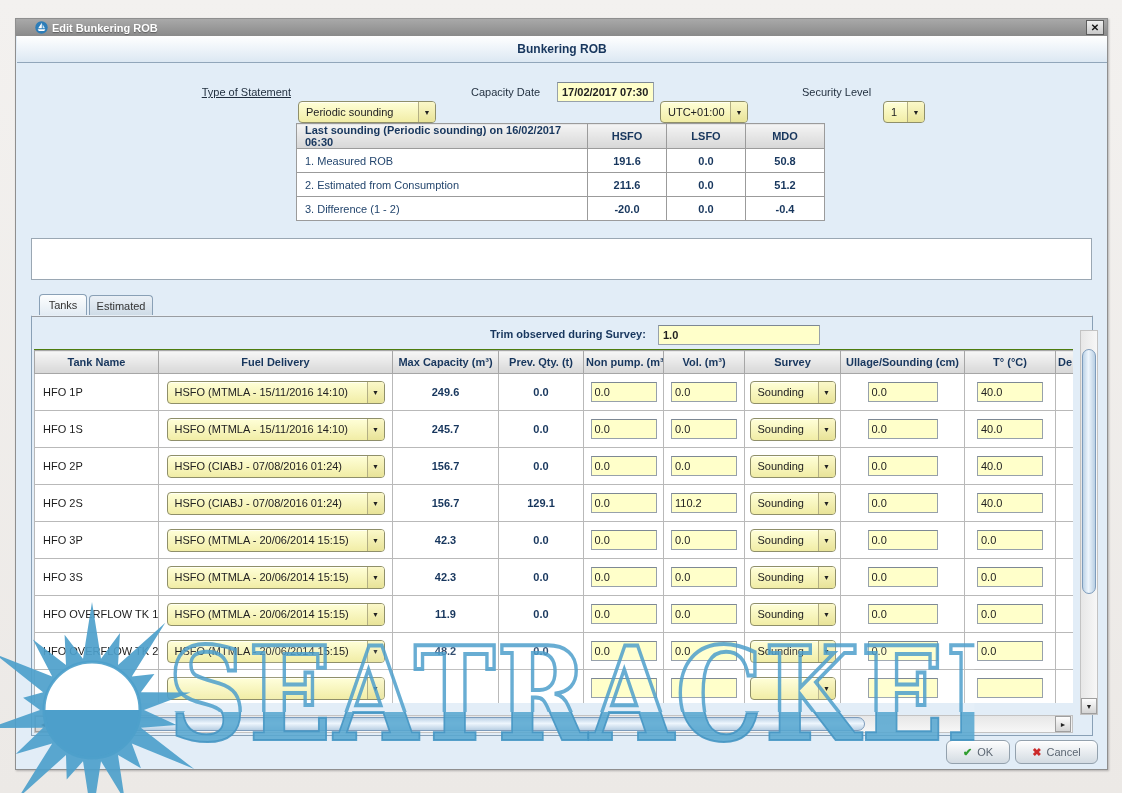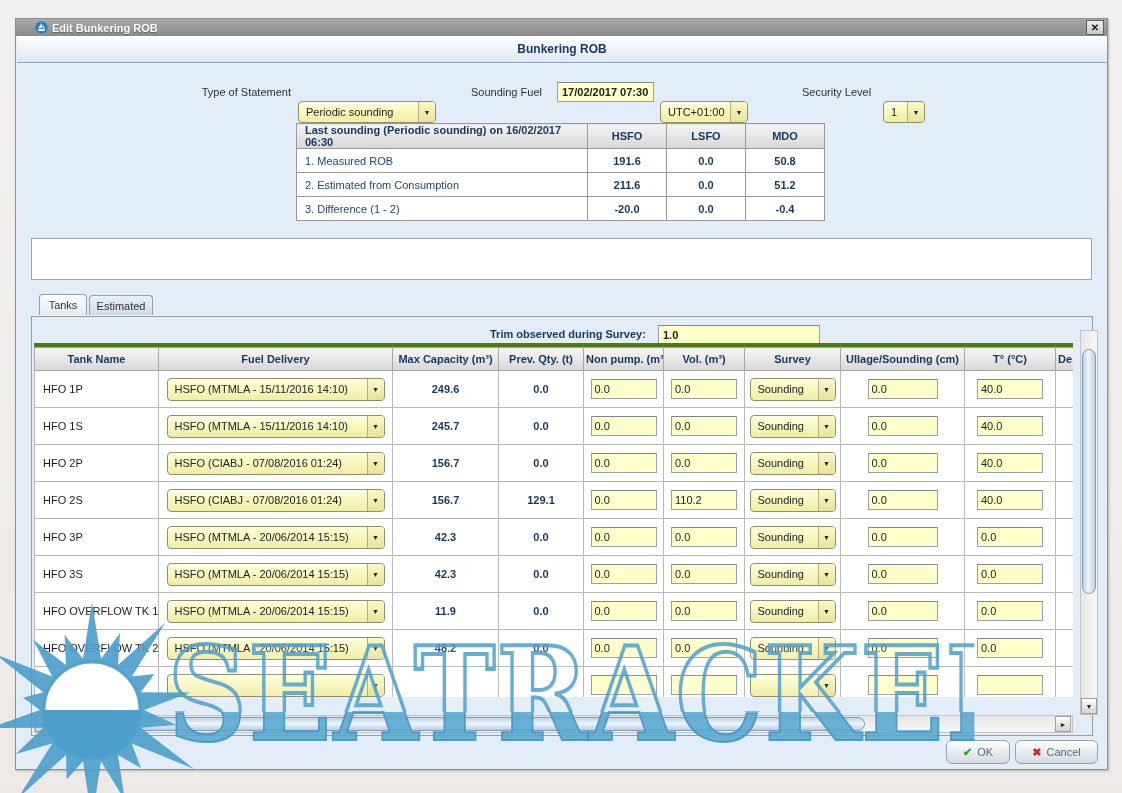--- a/index.html
+++ b/index.html
@@ -49,22 +49,22 @@
   .comment{position:absolute;left:15px;top:219px;width:1061px;height:42px;background:#fff;
     border:1px solid #9aa7b3;resize:none;font-family:"Liberation Sans",sans-serif;font-size:11px;}
   
   .tab{position:absolute;height:21px;border:1px solid #89a0b6;border-bottom:none;border-radius:4px 4px 0 0;
     display:flex;align-items:center;justify-content:center;font-size:11px;color:#333;padding:0 9px;}
   .tab.active{top:275px;background:linear-gradient(#fdfefe,#e2ebf3);z-index:3;font-weight:normal;}
   .tab.inactive{top:276px;background:linear-gradient(#eaf0f6,#cfdce7);z-index:1;height:20px;}
   .panel{position:absolute;left:15px;top:296px;width:1062px;height:421px;
     background:var(--body-blue);border:1px solid #89a0b6;border-top:2px ridge #e8eff6;z-index:2;}
   
-  .tview{position:absolute;left:2px;top:26px;width:1039px;height:354px;overflow:hidden;
-    background:#fff;border-top:4px solid #4d7c0f;}
+  .tview{position:absolute;left:2px;top:32px;width:1039px;height:354px;overflow:hidden;
+    background:#fff;border-top:1px solid #4d7c0f;}
   table.tank{border-collapse:collapse;table-layout:fixed;width:1039px;}
   .tank th{height:23px;background:linear-gradient(#f6f6f6,#d7d7d7);border:1px solid var(--grid);
     font-size:11px;font-weight:bold;color:var(--navy);overflow:hidden;white-space:nowrap;padding:0 2px;}
   .tank td{border:1px solid #b9b9b9;border-top:1px solid #c8c8c8;height:37px;font-size:11px;color:#1c1c1c;
     overflow:hidden;white-space:nowrap;background:#fff;}
   .tank tr.section td{height:21px;background:linear-gradient(#e4e4e4,#cccccc);
     font-weight:bold;color:var(--navy);padding-left:6px;border:1px solid var(--grid);}
   .tank .c-name{padding-left:8px;}
   .tank .c-num{text-align:center;font-weight:bold;color:var(--navy);}
   .tank td .combo{margin:0 auto;width:218px;height:23px;}
@@ -115,26 +115,26 @@
       <span class="title-text">Edit Bunkering ROB</span>
       <div class="close-btn">
           <span>✕</span>
         </div>
     </div>
 
     <div class="hdrbar">
       <span>Bunkering ROB</span>
     </div>
 
-    <span class="lbl" style="left:180px;top:67px;width:95px;text-align:right;">Type of Statement</span>
+    <span class="lbl" style="left:180px;top:67px;width:95px;text-align:right;text-decoration:underline;">Type of Statement</span>
     <div class="combo" style="position:absolute;left:282px;top:62px;width:138px;">
       <span class="ct">Periodic sounding</span>
       <span class="ca">▼</span>
     </div>
-    <span class="lbl" style="left:455px;top:67px;">Sounding Fuel</span>
+    <span class="lbl" style="left:455px;top:67px;">Capacity Date</span>
     <input class="tfield" style="position: absolute; left: 541px; top: 63px; width: 97px;" value="17/02/2017 07:30">
     <div class="combo" style="position:absolute;left:644px;top:62px;width:88px;">
       <span class="ct">UTC+01:00</span>
       <span class="ca">▼</span>
     </div>
     <span class="lbl" style="left:786px;top:67px;">Security Level</span>
     <div class="combo" style="position:absolute;left:867px;top:62px;width:42px;">
       <span class="ct">1</span>
       <span class="ca">▼</span>
     </div>

